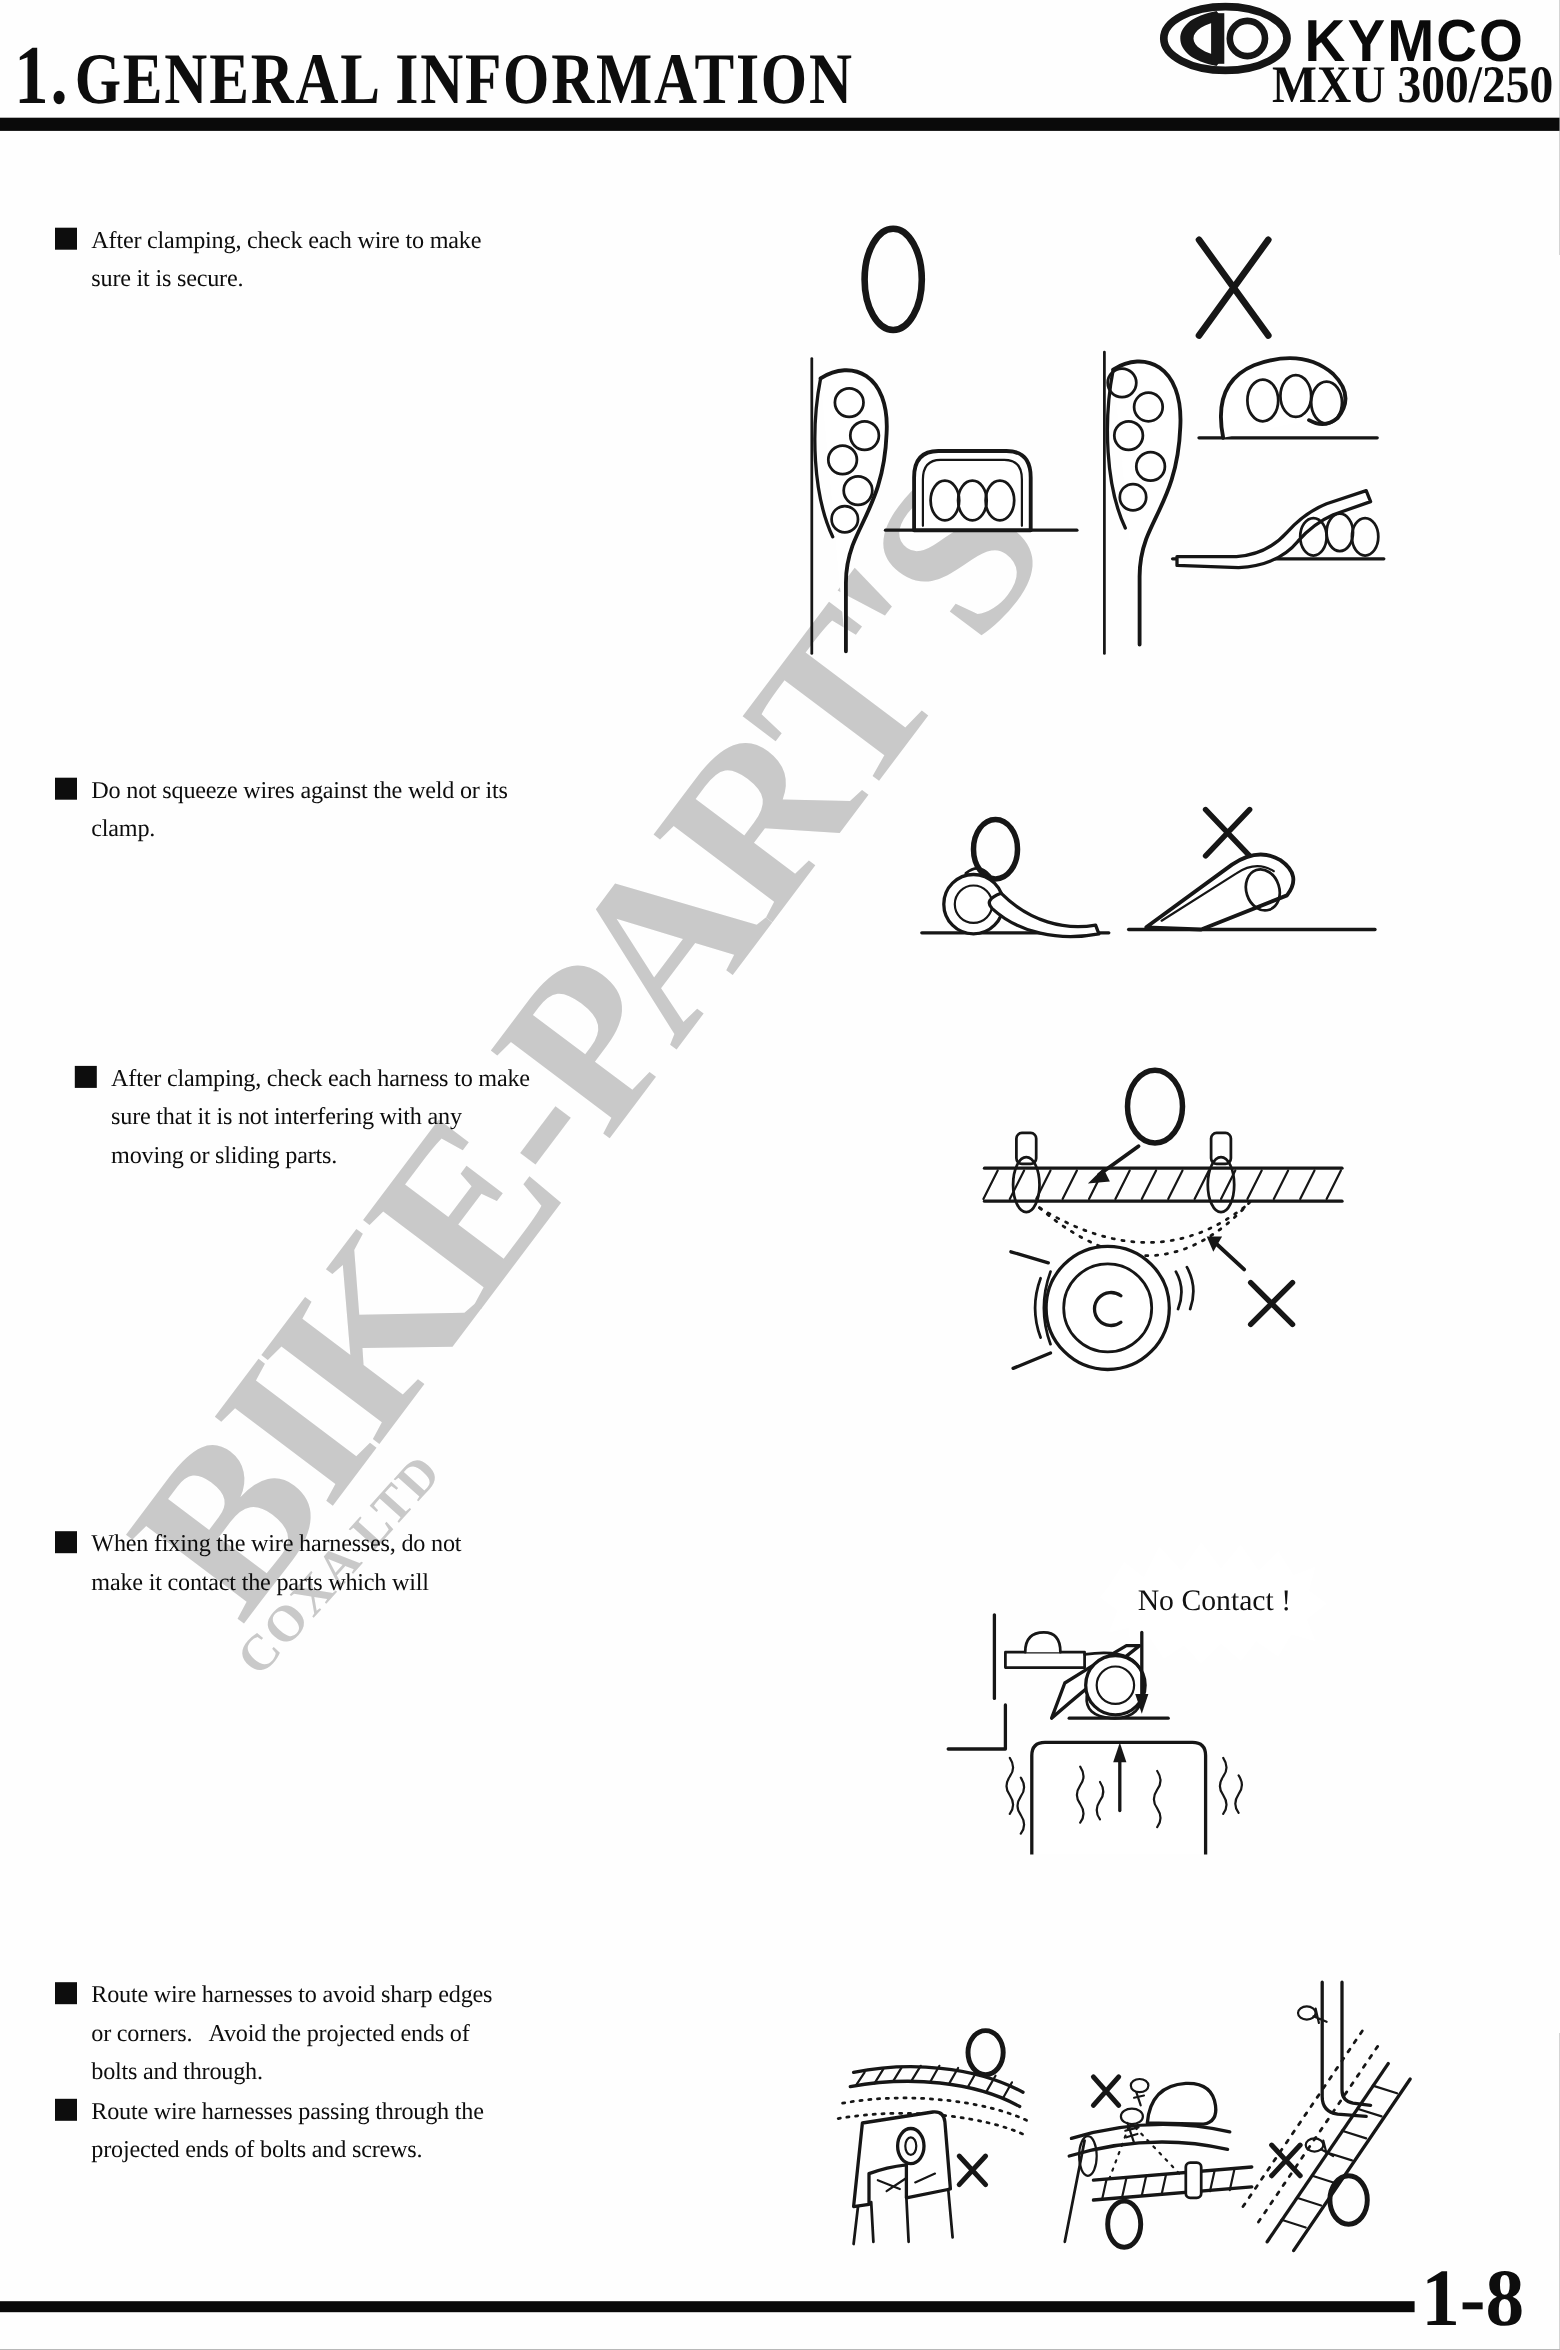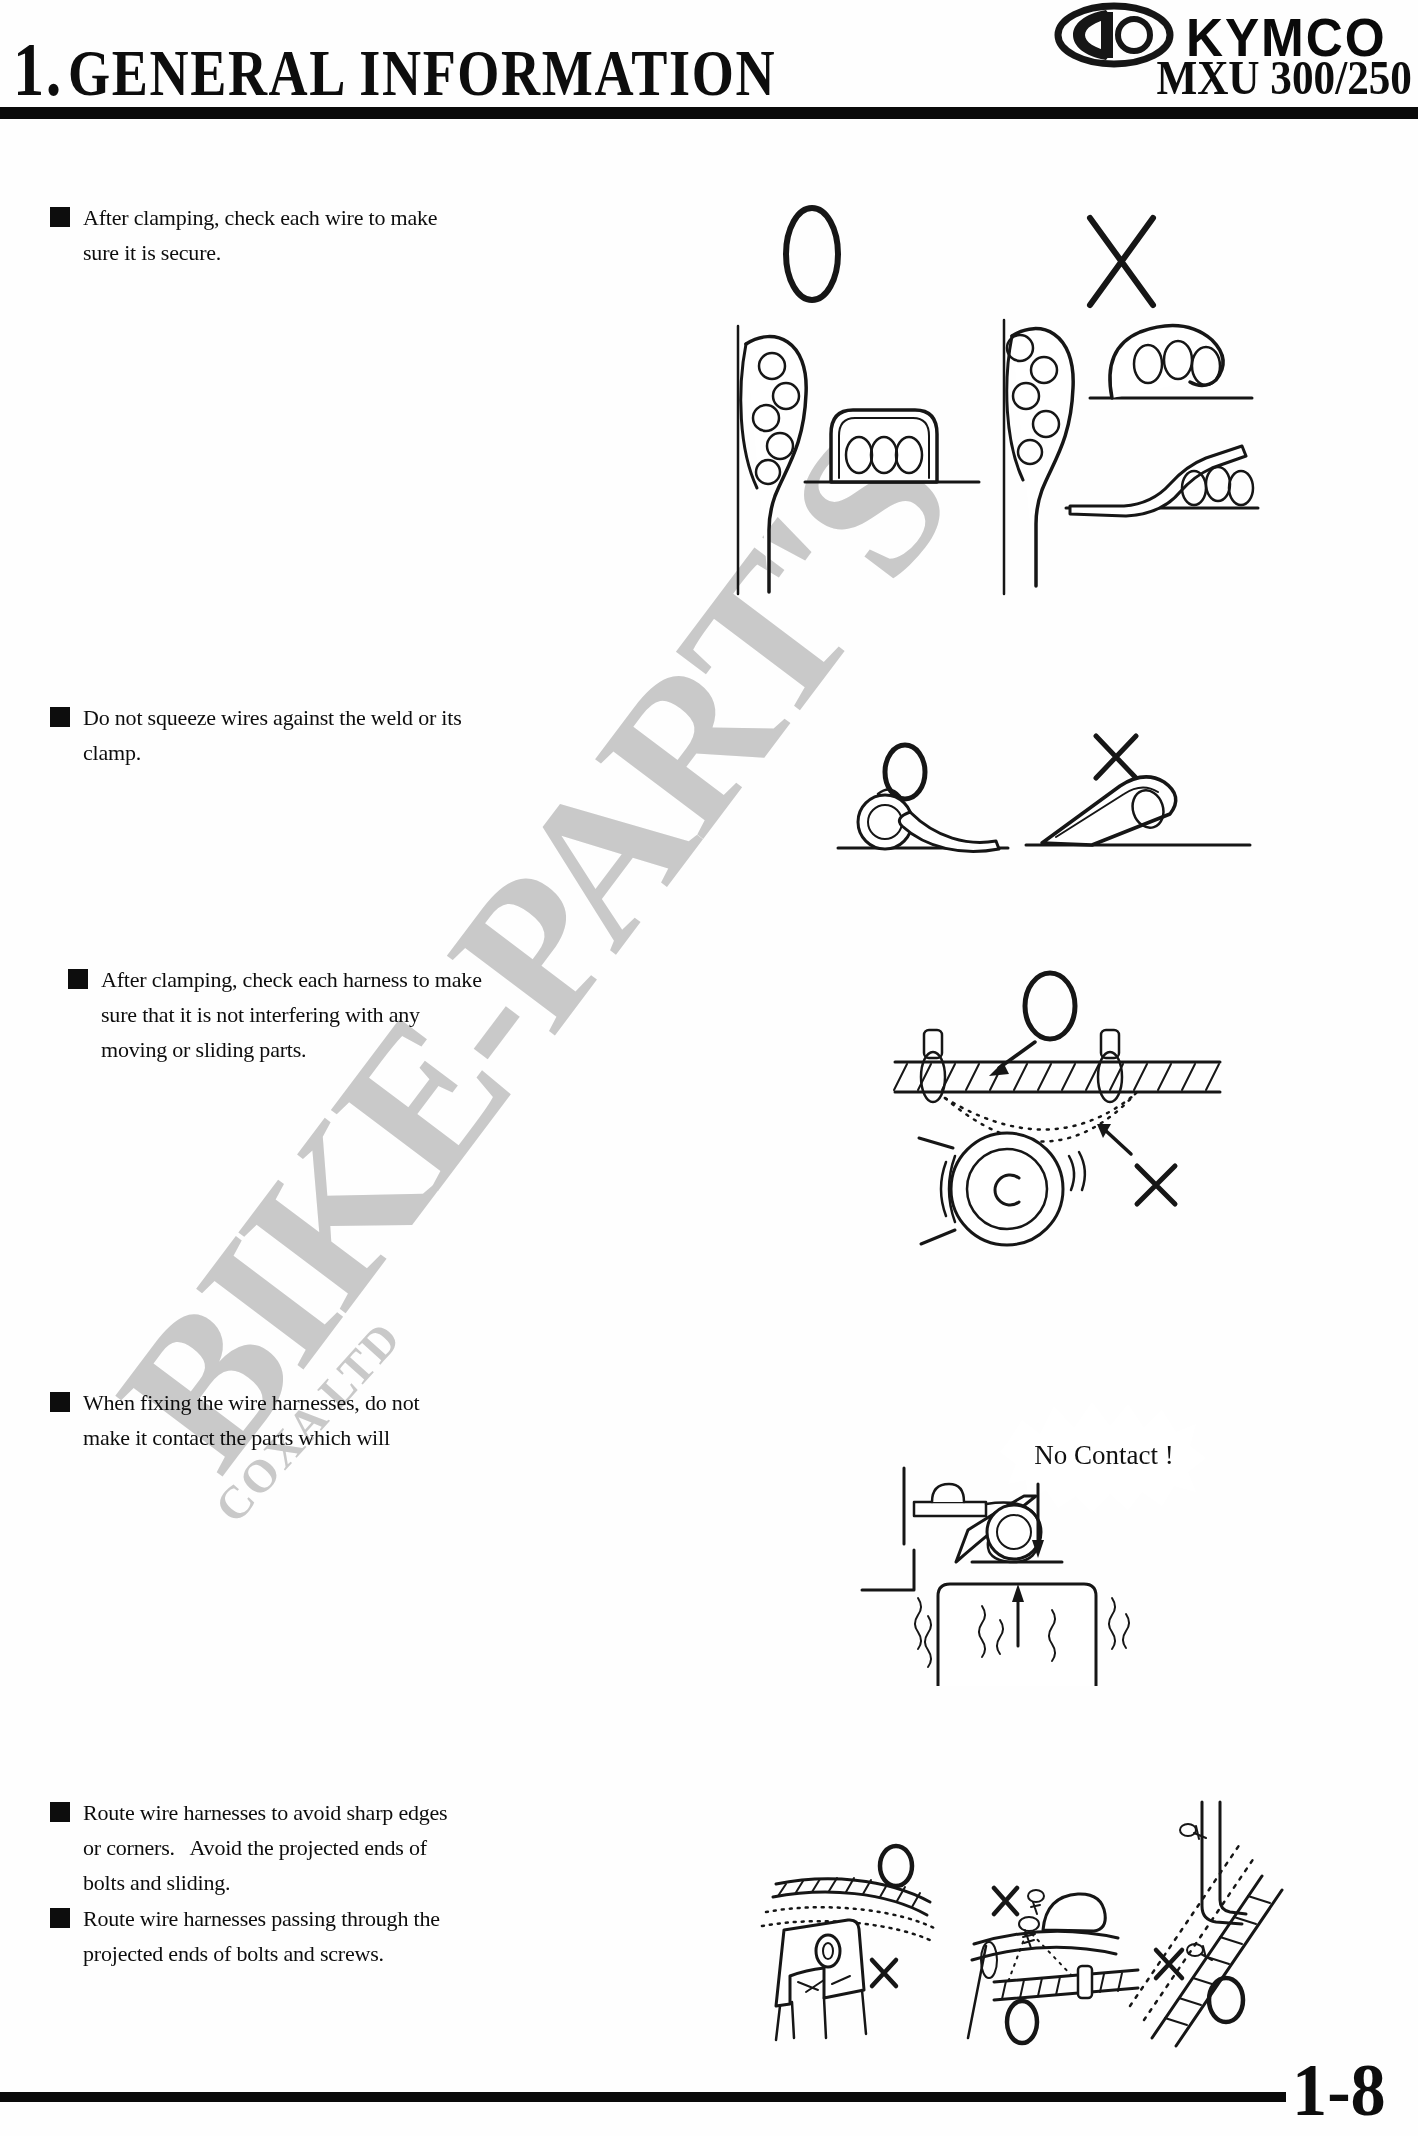--- a/index.html
+++ b/index.html
@@ -95,21 +95,21 @@
         <div class="bl">When fixing the wire harnesses, do not</div>
         <div class="bl">make it contact the parts which will</div>
       </div>
     </div>
 
     <div class="bullet" style="left:50px;top:1795px">
       <span class="sq"></span>
       <div>
         <div class="bl">Route wire harnesses to avoid sharp edges</div>
         <div class="bl">or corners.&nbsp;&nbsp; Avoid the projected ends of</div>
-        <div class="bl">bolts and sliding.</div>
+        <div class="bl">bolts and through.</div>
       </div>
     </div>
 
     <div class="bullet" style="left:50px;top:1901px">
       <span class="sq"></span>
       <div>
         <div class="bl">Route wire harnesses passing through the</div>
         <div class="bl">projected ends of bolts and screws.</div>
       </div>
     </div>

